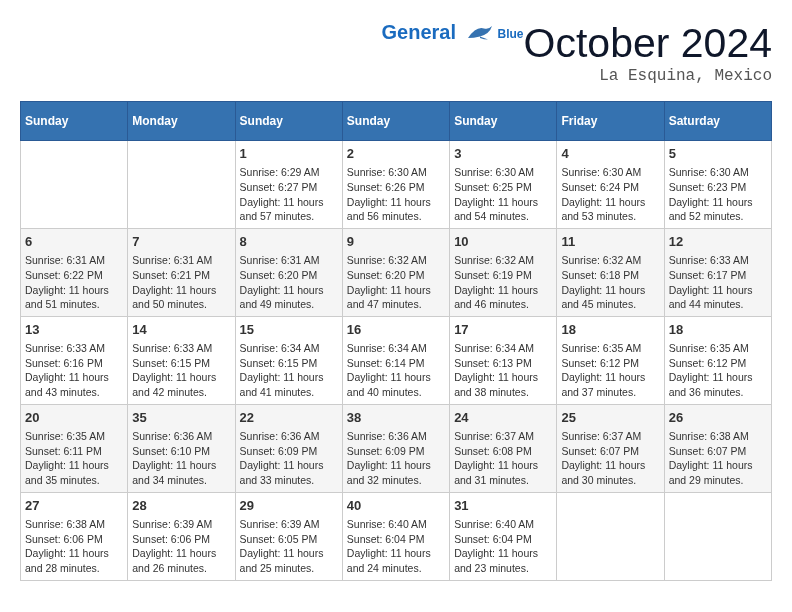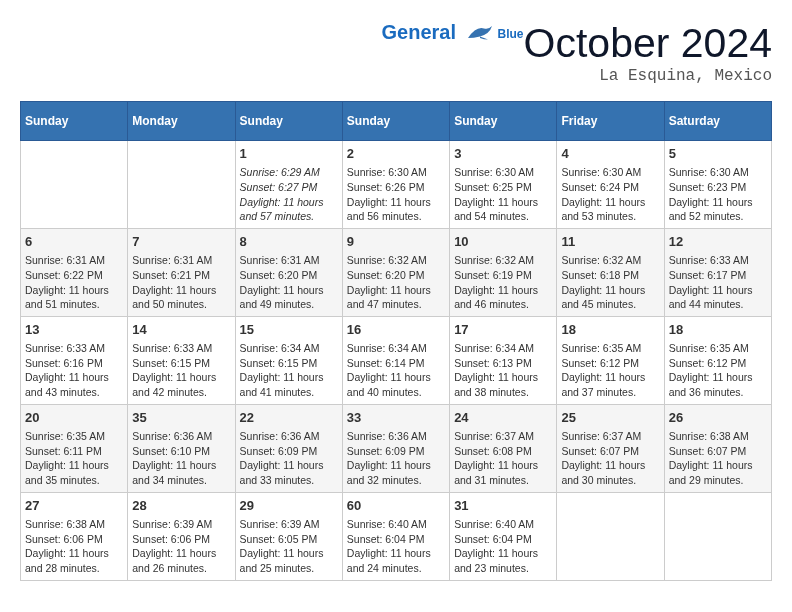--- a/index.html
+++ b/index.html
@@ -118,21 +118,21 @@
         <th>Friday</th>
         <th>Saturday</th>
       </tr>
   </thead>
   <tbody id="calendar-body">
   <tr>
         <td class="empty-cell"></td>
         <td class="empty-cell"></td>
         <td>
           <span class="day-number">1</span>
-          <div class="cell-content" style="white-space: pre-line; font-style: italic;">Sunrise: 6:29 AM
+          <div class="cell-content" style="white-space: pre-line;">Sunrise: 6:29 AM
 Sunset: 6:27 PM
 Daylight: 11 hours and 57 minutes.</div>
         </td>
         <td>
           <span class="day-number">2</span>
           <div class="cell-content" style="white-space: pre-line;">Sunrise: 6:30 AM
 Sunset: 6:26 PM
 Daylight: 11 hours and 56 minutes.</div>
         </td>
         <td>
@@ -255,21 +255,21 @@
 Sunset: 6:10 PM
 Daylight: 11 hours and 34 minutes.</div>
         </td>
         <td>
           <span class="day-number">22</span>
           <div class="cell-content" style="white-space: pre-line;">Sunrise: 6:36 AM
 Sunset: 6:09 PM
 Daylight: 11 hours and 33 minutes.</div>
         </td>
         <td>
-          <span class="day-number">33</span>
+          <span class="day-number">38</span>
           <div class="cell-content" style="white-space: pre-line;">Sunrise: 6:36 AM
 Sunset: 6:09 PM
 Daylight: 11 hours and 32 minutes.</div>
         </td>
         <td>
           <span class="day-number">24</span>
           <div class="cell-content" style="white-space: pre-line;">Sunrise: 6:37 AM
 Sunset: 6:08 PM
 Daylight: 11 hours and 31 minutes.</div>
         </td>
@@ -299,21 +299,21 @@
 Sunset: 6:06 PM
 Daylight: 11 hours and 26 minutes.</div>
         </td>
         <td>
           <span class="day-number">29</span>
           <div class="cell-content" style="white-space: pre-line;">Sunrise: 6:39 AM
 Sunset: 6:05 PM
 Daylight: 11 hours and 25 minutes.</div>
         </td>
         <td>
-          <span class="day-number">60</span>
+          <span class="day-number">40</span>
           <div class="cell-content" style="white-space: pre-line;">Sunrise: 6:40 AM
 Sunset: 6:04 PM
 Daylight: 11 hours and 24 minutes.</div>
         </td>
         <td>
           <span class="day-number">31</span>
           <div class="cell-content" style="white-space: pre-line;">Sunrise: 6:40 AM
 Sunset: 6:04 PM
 Daylight: 11 hours and 23 minutes.</div>
         </td>

